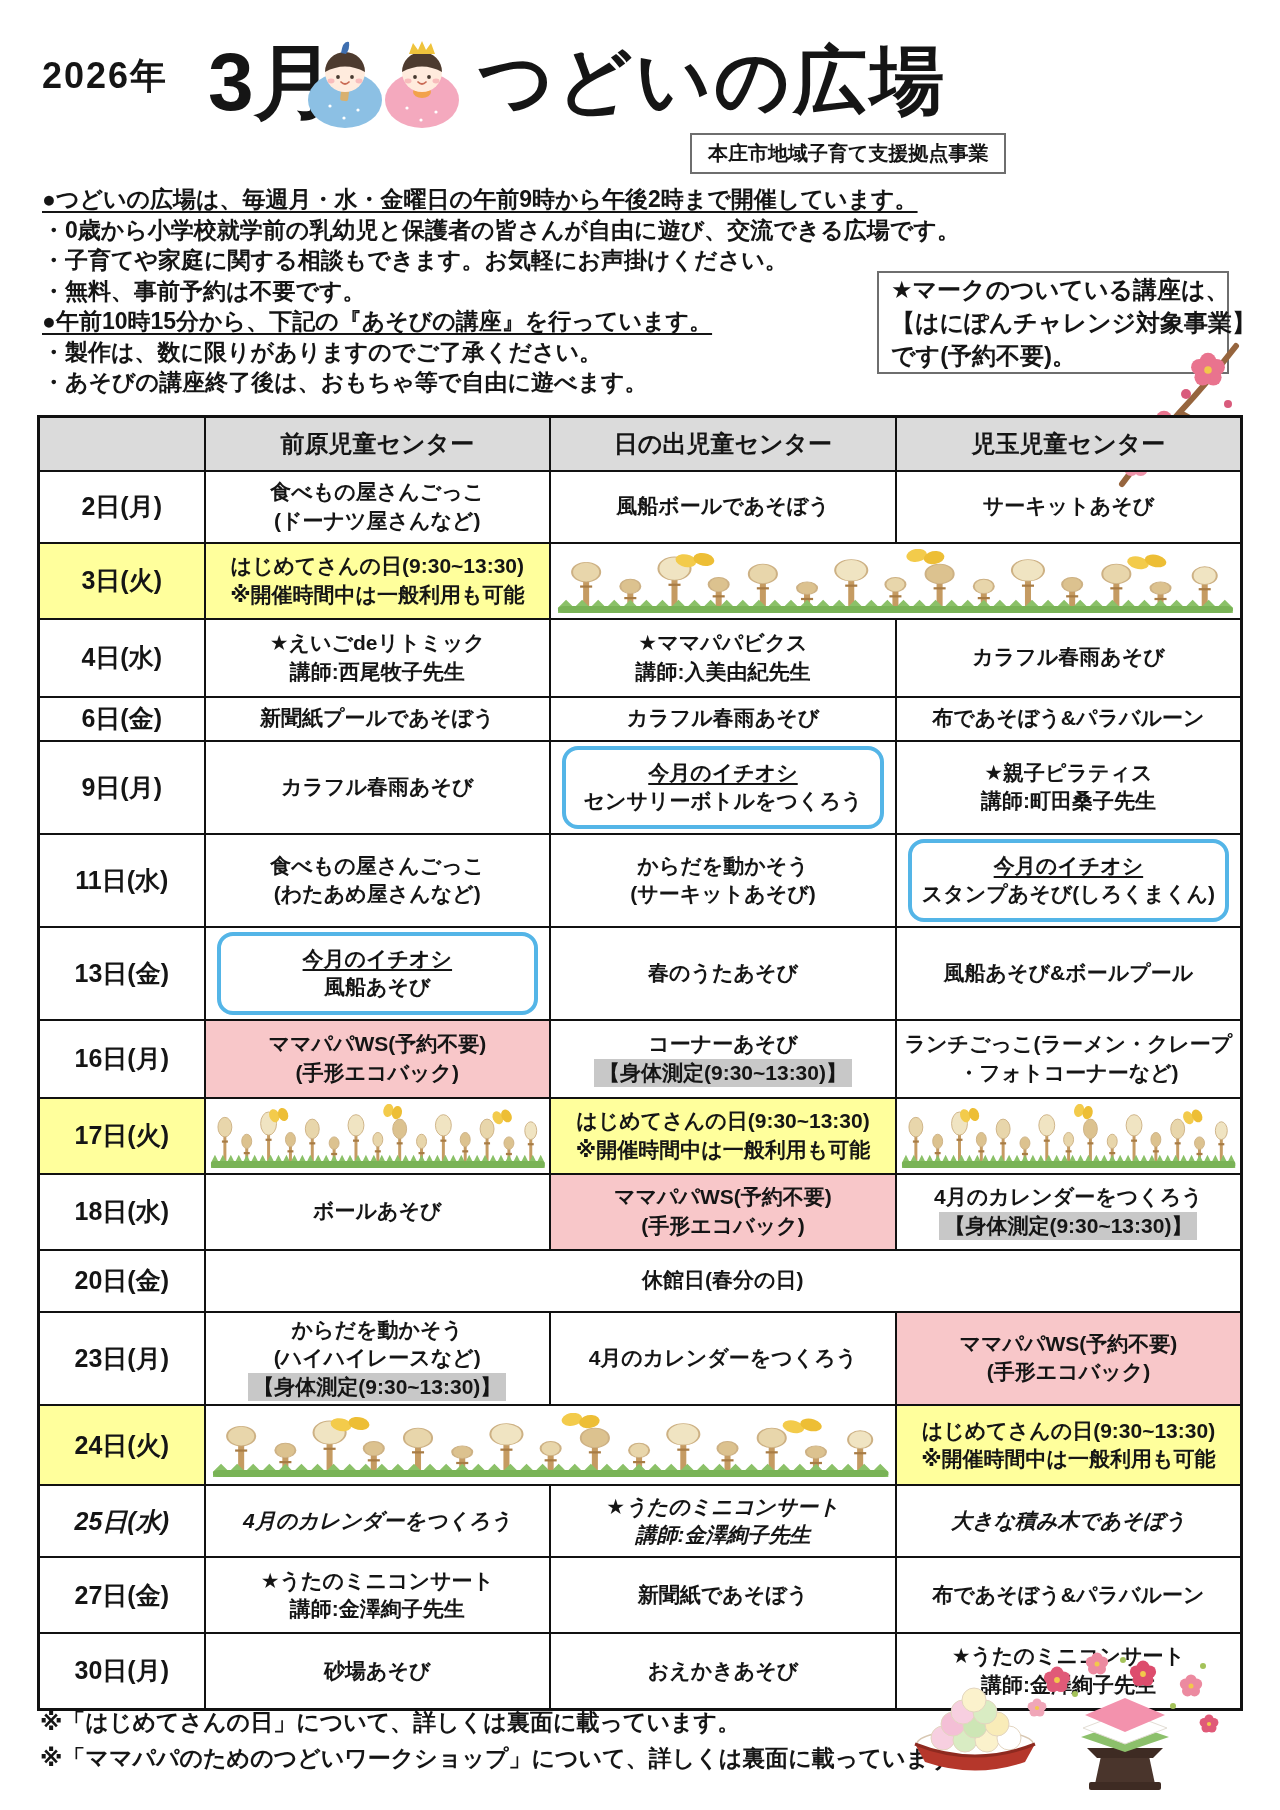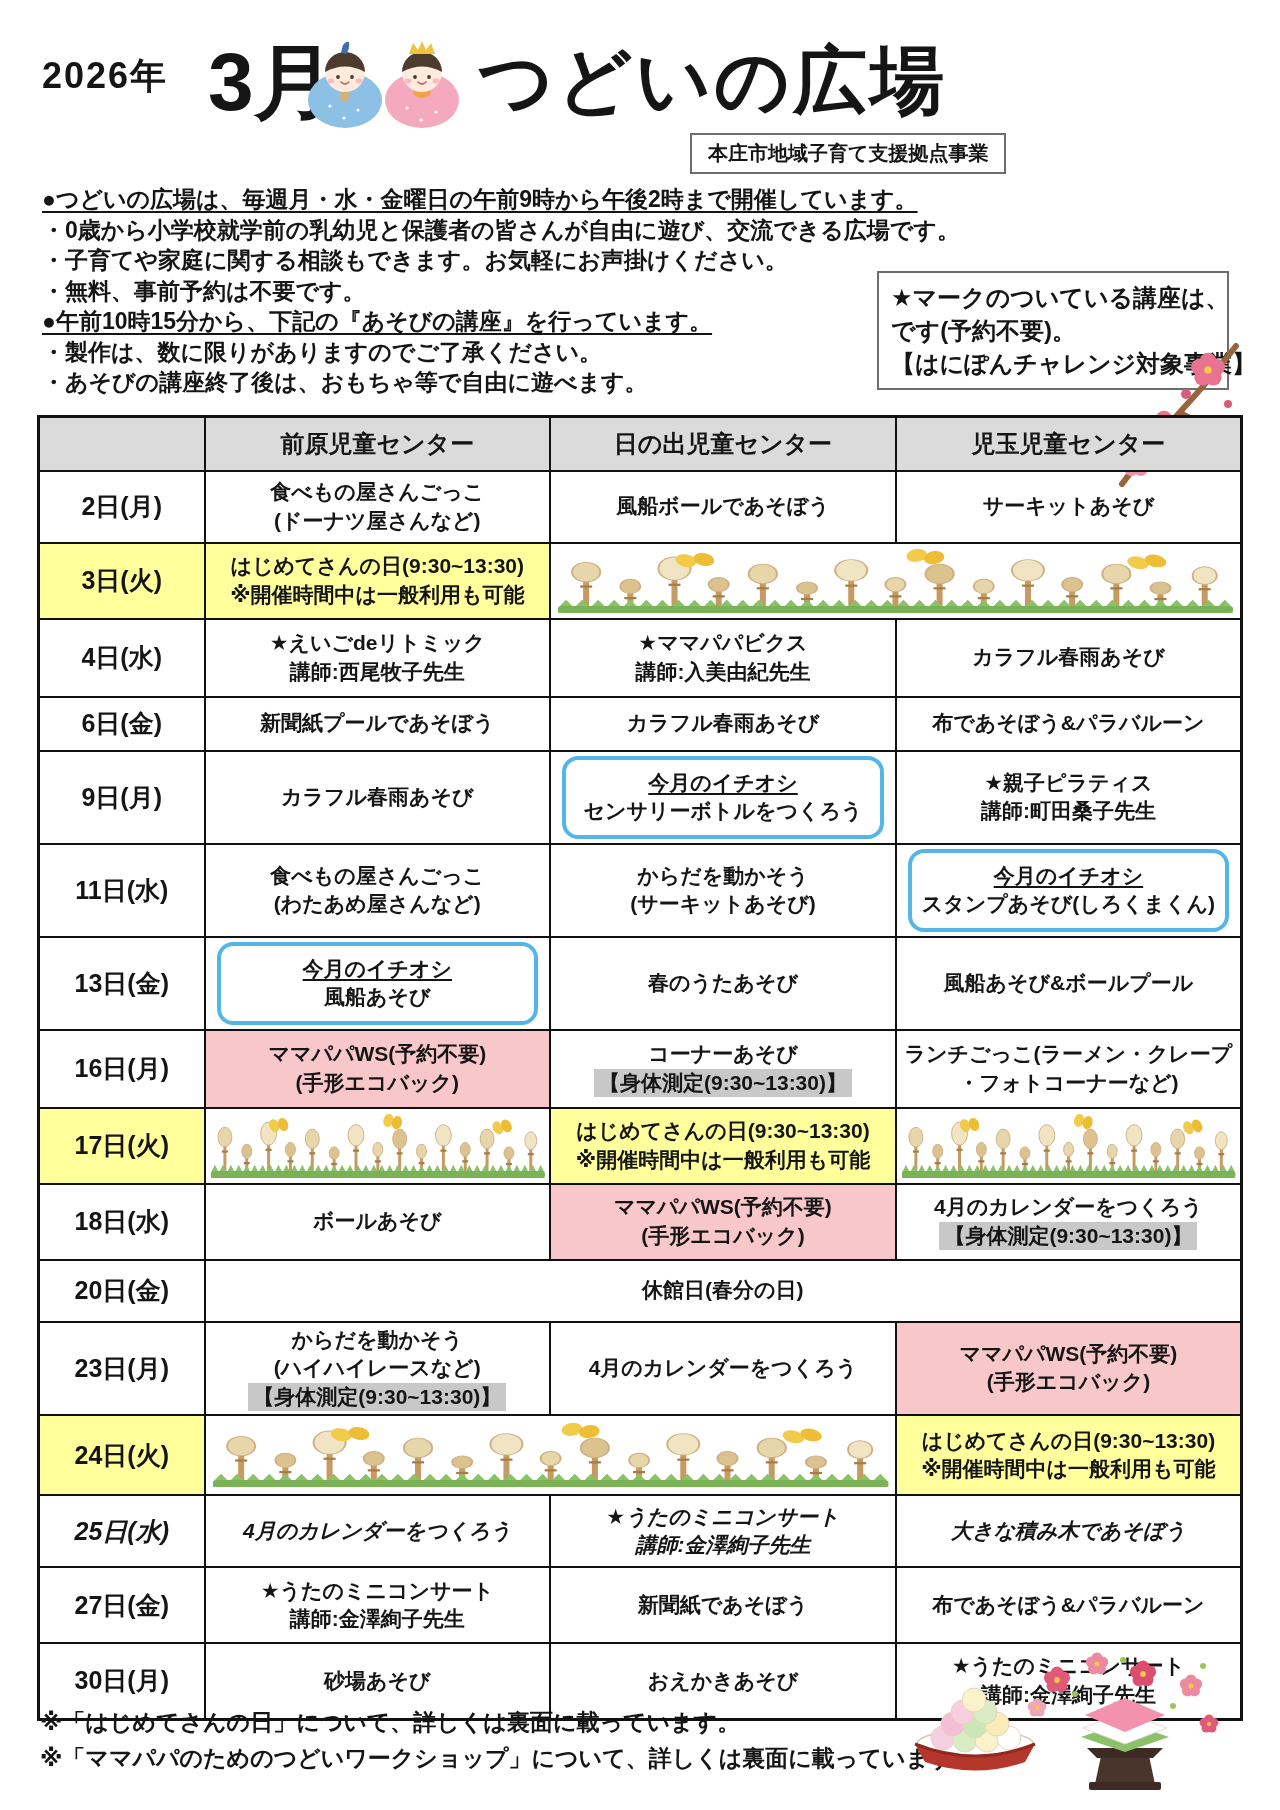--- a/index.html
+++ b/index.html
@@ -20,21 +20,21 @@
     left:690px;top:133px;border:2px solid #6e6e6e;background:#fff;
     padding:5px 16px;font-size:20px;font-weight:bold;white-space:nowrap;
   }
 
   
   .intro{left:42px;top:184px;font-size:23px;font-weight:bold;line-height:30.5px;white-space:nowrap}
   .intro .u{text-decoration:underline;text-underline-offset:4px;text-decoration-thickness:2px}
 
   .star-box{
     left:877px;top:271px;width:352px;border:2px solid #6e6e6e;background:#fff;
-    padding:8px 12px;font-size:24px;font-weight:bold;line-height:33px;white-space:nowrap;
+    padding:0 12px;font-size:24px;font-weight:bold;line-height:33px;white-space:nowrap;
   }
 
   .plum-branch{left:1108px;top:340px}
 
   
   #schedule-table{
     position:absolute;left:37px;top:415px;width:1206px;
     border-collapse:collapse;table-layout:fixed;
     border:3px solid #111;
   }
@@ -103,22 +103,22 @@
   <div>・0歳から小学校就学前の乳幼児と保護者の皆さんが自由に遊び、交流できる広場です。</div>
   <div>・子育てや家庭に関する相談もできます。お気軽にお声掛けください。</div>
   <div>・無料、事前予約は不要です。</div>
   <div class="u">●午前10時15分から、下記の『あそびの講座』を行っています。</div>
   <div>・製作は、数に限りがありますのでご了承ください。</div>
   <div>・あそびの講座終了後は、おもちゃ等で自由に遊べます。</div>
 </div>
 
 <div class="abs star-box">
   <div>★マークのついている講座は、</div>
+  <div>【はにぽんチャレンジ対象事業】</div>
   <div>です(予約不要)。</div>
-  <div>【はにぽんチャレンジ対象事業】</div>
 </div>
 
 <span class="abs plum-branch" id="plum-branch"><svg width="138" height="152" viewBox="0 0 138 152">
       <path d="M128 6 Q100 42 72 72 Q42 106 14 144" stroke="#96653e" stroke-width="6" fill="none" stroke-linecap="round"></path>
       <path d="M72 72 Q92 84 112 86" stroke="#96653e" stroke-width="4.5" fill="none" stroke-linecap="round"></path>
       <circle cx="78" cy="54" r="5" fill="#d95b7c"></circle>
       <circle cx="120" cy="64" r="4" fill="#d95b7c"></circle>
       <circle cx="100.0" cy="21.0" r="8.3" fill="#e9738e"></circle>
       <circle cx="108.6" cy="27.2" r="8.3" fill="#e9738e"></circle>
       <circle cx="105.3" cy="37.3" r="8.3" fill="#e9738e"></circle>
@@ -251,21 +251,21 @@
           <div class="cell-line">講師:西尾牧子先生</div>
         </td>
         <td class="activity-cell">
           <div class="cell-line">★ママパパビクス</div>
           <div class="cell-line">講師:入美由紀先生</div>
         </td>
         <td class="activity-cell">
           <div class="cell-line">カラフル春雨あそび</div>
         </td>
       </tr>
-      <tr style="height: 54px;">
+      <tr style="height: 44px;">
         <td class="date-cell">6日(金)</td>
         <td class="activity-cell">
           <div class="cell-line">新聞紙プールであそぼう</div>
         </td>
         <td class="activity-cell">
           <div class="cell-line">カラフル春雨あそび</div>
         </td>
         <td class="activity-cell">
           <div class="cell-line">布であそぼう&amp;パラバルーン</div>
         </td>

